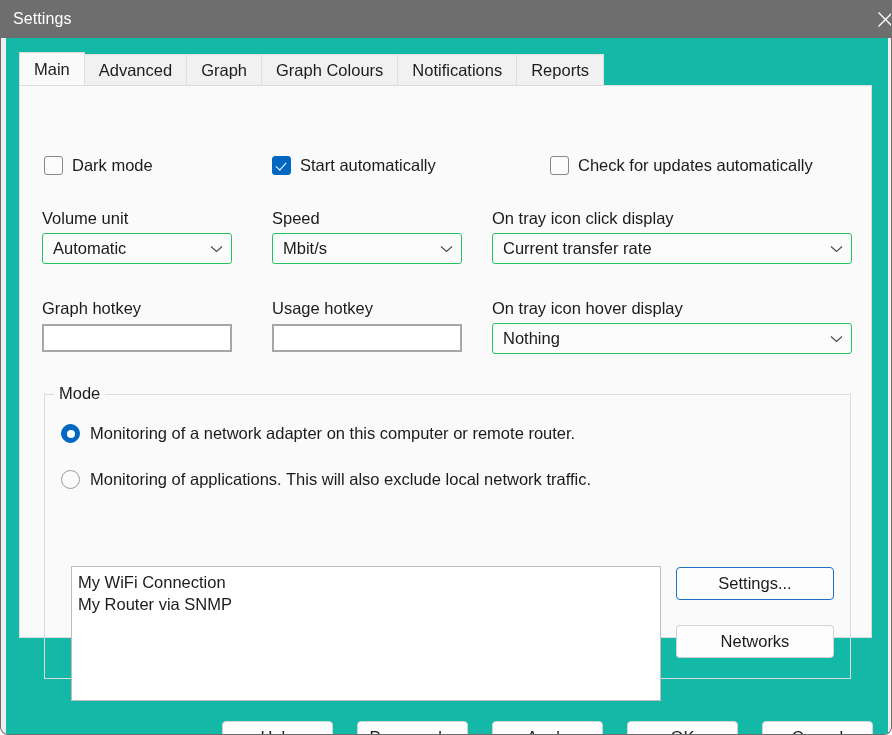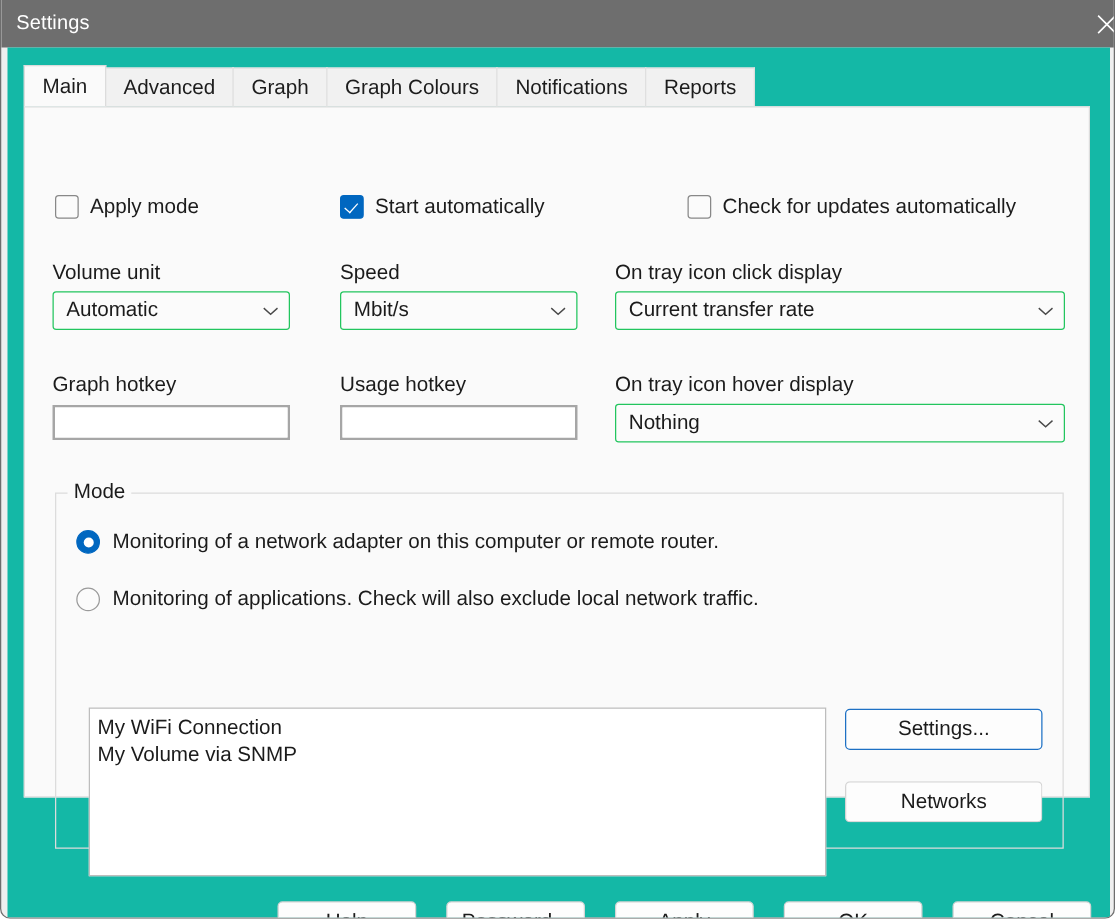--- a/index.html
+++ b/index.html
@@ -315,21 +315,21 @@
       <div class="tab">Graph</div>
       <div class="tab">Graph Colours</div>
       <div class="tab">Notifications</div>
       <div class="tab">Reports</div>
     </div>
 
     <div id="tabpanel">
 
       <div class="cb-row" style="left:24px; top:70px;">
         <span class="cbx"></span>
-        <span class="cb-label">Apply mode</span>
+        <span class="cb-label">Dark mode</span>
       </div>
 
       <div class="cb-row" style="left:252px; top:70px;">
         <span class="cbx checked"></span>
         <span class="cb-label">Start automatically</span>
       </div>
 
       <div class="cb-row" style="left:488px; top:70px;padding-left:42px;">
         <span class="cbx"></span>
         <span class="cb-label">Check for updates automatically</span>
@@ -376,26 +376,26 @@
       <div id="mode-group"></div>
       <div id="mode-legend">Mode</div>
 
       <div class="radio-row" style="left:41px; top:338px;">
         <span class="rdo selected"></span>
         <span class="rdo-label">Monitoring of a network adapter on this computer or remote router.</span>
       </div>
 
       <div class="radio-row" style="left:41px; top:384px;">
         <span class="rdo"></span>
-        <span class="rdo-label">Monitoring of applications. Check will also exclude local network traffic.</span>
+        <span class="rdo-label">Monitoring of applications. This will also exclude local network traffic.</span>
       </div>
 
       <div id="adapter-list">
         <div class="list-item">My WiFi Connection</div>
-        <div class="list-item">My Volume via SNMP</div>
+        <div class="list-item">My Router via SNMP</div>
       </div>
 
       <div class="btn focused" style="left:656px; top:481px; width:158px; height:33px;">Settings...</div>
       <div class="btn" style="left:656px; top:539px; width:158px; height:33px;">Networks</div>
 
     </div>
 
     <div id="footer">
       <div class="fbtn" style="left:216px;">Help</div>
       <div class="fbtn" style="left:351px;">Password...</div>

